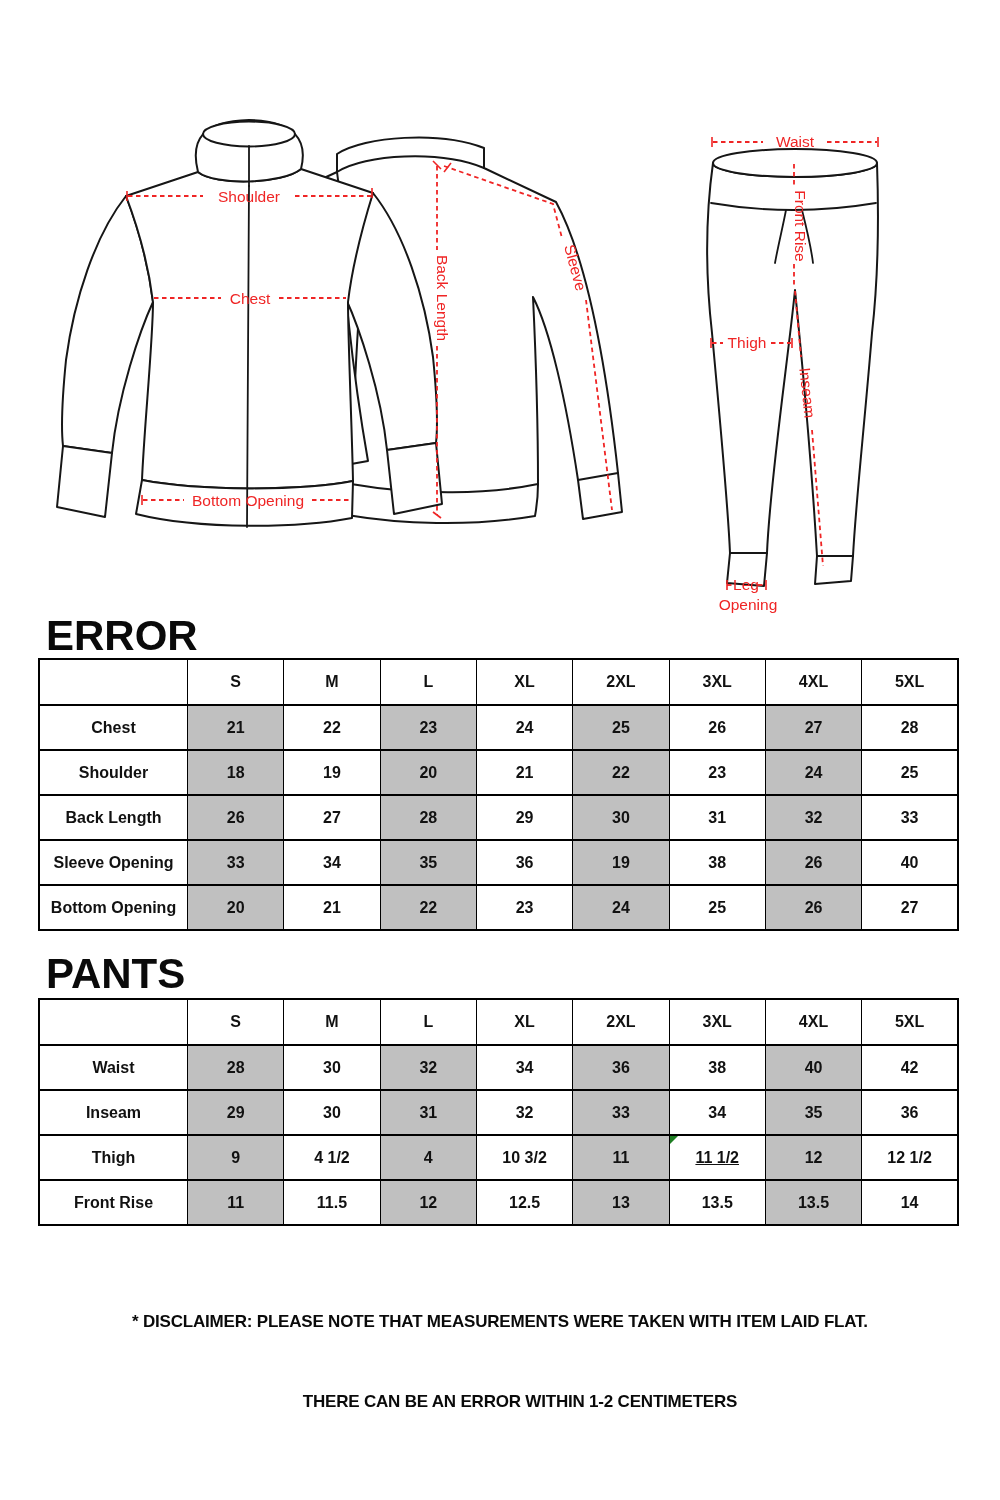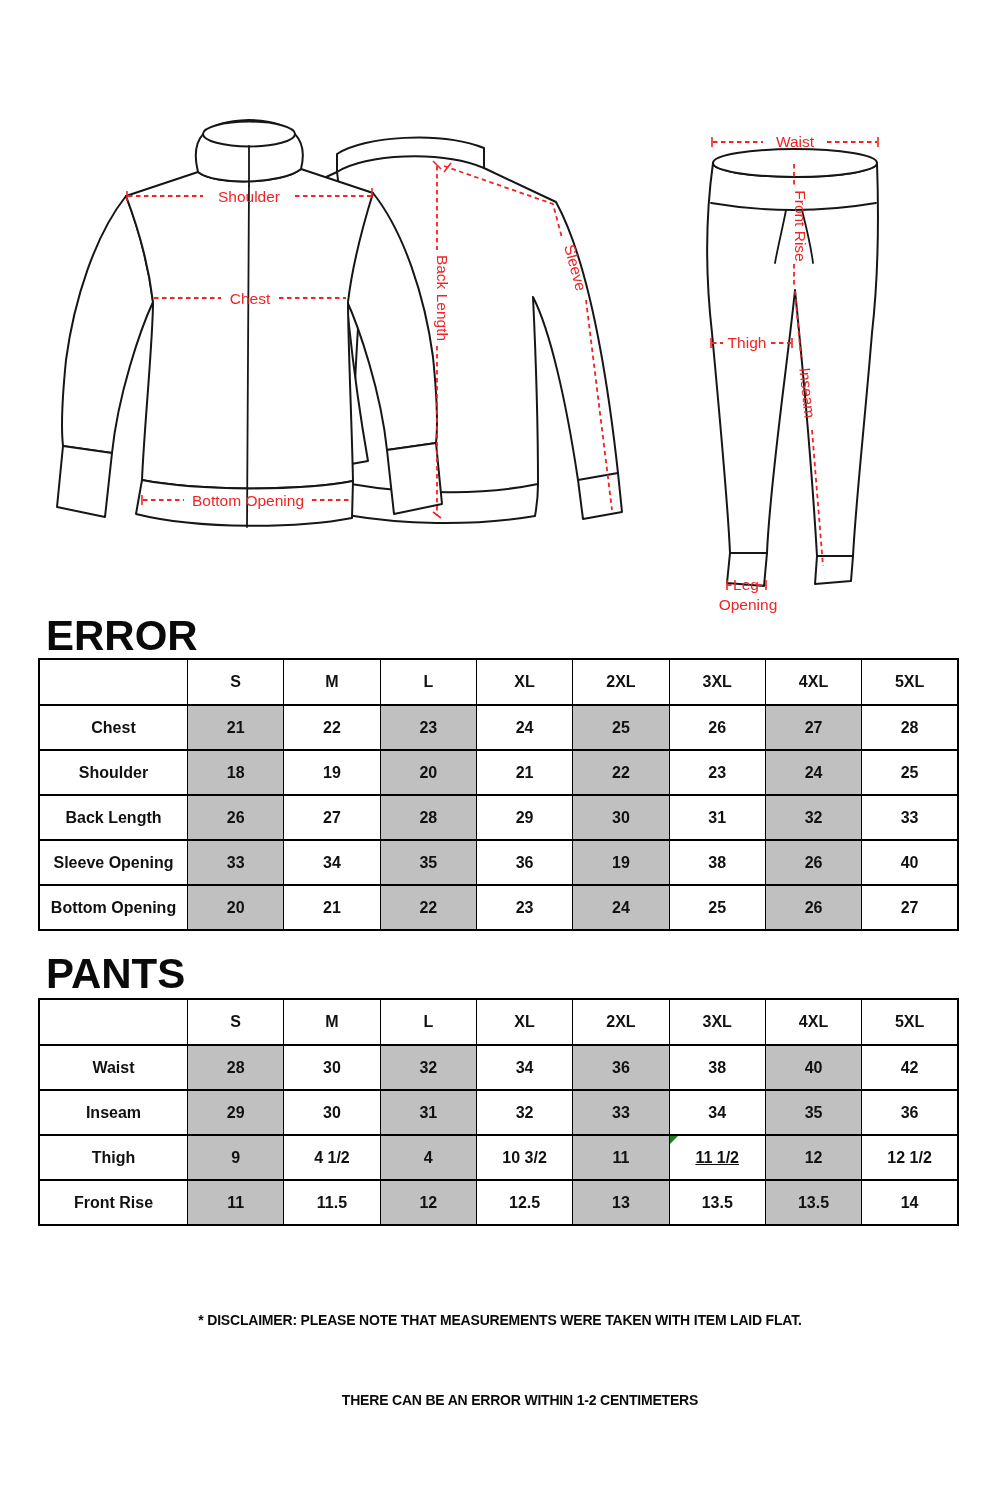--- a/index.html
+++ b/index.html
@@ -31,21 +31,21 @@
   table.size-table thead th{height:44px;background:#fff;}
   table.size-table th.lbl{width:147px;}
   td.shade{background:#c0c0c0;}
   .flag{
     position:absolute;top:0;left:0;width:0;height:0;
     border-left:8px solid #1e7e22;border-bottom:8px solid transparent;
   }
   
   .disclaimer{
     position:absolute;left:0;width:1000px;text-align:center;
-    font-size:14px;font-weight:bold;letter-spacing:-0.2px;color:#0a0a0a;
+    font-size:17px;font-weight:bold;letter-spacing:-0.2px;color:#0a0a0a;
   }
   #disclaimer-line1{top:1312px;}
   #disclaimer-line2{top:1392px;padding-left:20px;}
   
   #diagram{position:absolute;top:0;left:0;}
   .garment{fill:#ffffff;stroke:#161616;stroke-width:2;stroke-linejoin:round;stroke-linecap:round;}
   .gline{fill:none;stroke:#161616;stroke-width:2;stroke-linejoin:round;stroke-linecap:round;}
   .gthin{fill:none;stroke:#161616;stroke-width:1.8;stroke-linecap:round;}
   .meas{fill:none;stroke:#ef2525;stroke-width:1.8;stroke-dasharray:4.5 3.5;}
   .tick{fill:none;stroke:#ef2525;stroke-width:1.6;}

